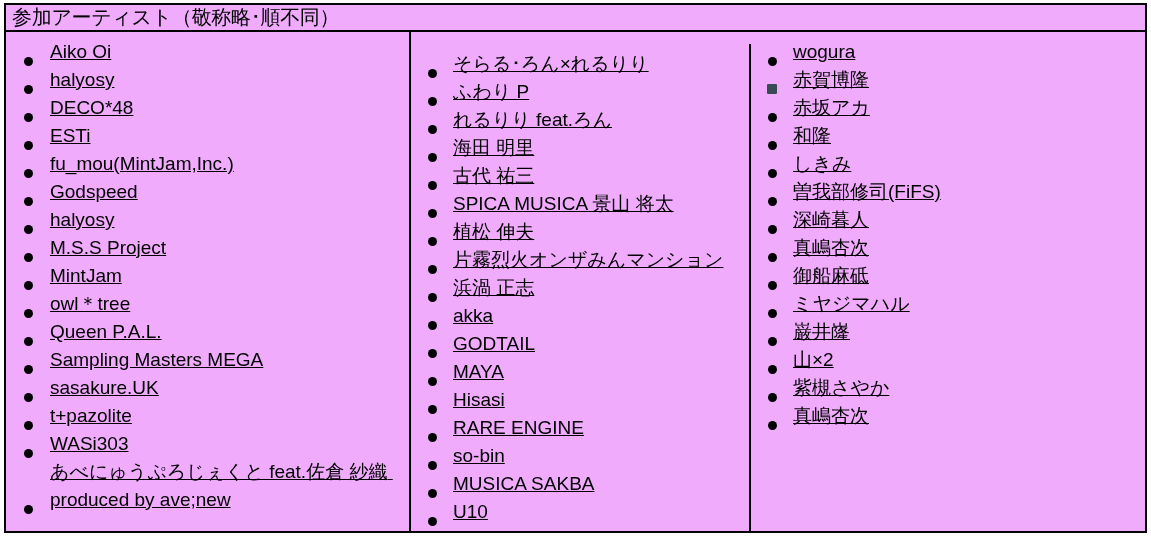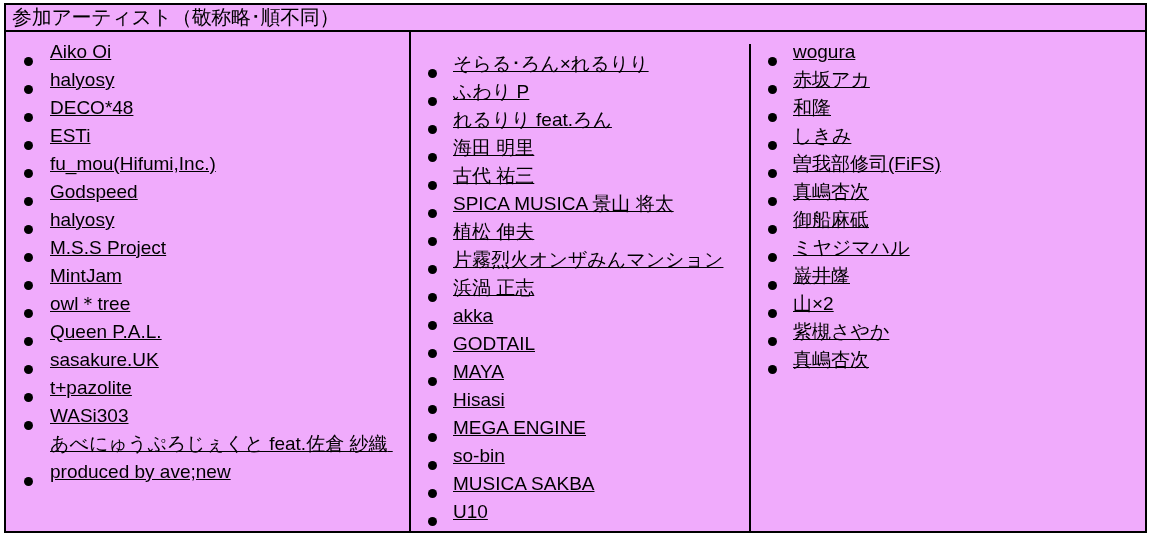--- a/index.html
+++ b/index.html
@@ -132,21 +132,21 @@
           <div class="entry">
             <div class="bullet-cell">
               <span class="bullet"></span>
             </div>
             <div class="entry-text">ESTi</div>
           </div>
           <div class="entry">
             <div class="bullet-cell">
               <span class="bullet"></span>
             </div>
-            <div class="entry-text">fu_mou(Hifumi,Inc.)</div>
+            <div class="entry-text">fu_mou(MintJam,Inc.)</div>
           </div>
           <div class="entry">
             <div class="bullet-cell">
               <span class="bullet"></span>
             </div>
             <div class="entry-text">Godspeed</div>
           </div>
           <div class="entry">
             <div class="bullet-cell">
               <span class="bullet"></span>
@@ -169,20 +169,26 @@
             <div class="bullet-cell">
               <span class="bullet"></span>
             </div>
             <div class="entry-text">owl＊tree</div>
           </div>
           <div class="entry">
             <div class="bullet-cell">
               <span class="bullet"></span>
             </div>
             <div class="entry-text">Queen P.A.L.</div>
+          </div>
+          <div class="entry">
+            <div class="bullet-cell">
+              <span class="bullet"></span>
+            </div>
+            <div class="entry-text">Sampling Masters MEGA</div>
           </div>
           <div class="entry">
             <div class="bullet-cell">
               <span class="bullet"></span>
             </div>
             <div class="entry-text">sasakure.UK</div>
           </div>
           <div class="entry">
             <div class="bullet-cell">
               <span class="bullet"></span>
@@ -278,21 +284,21 @@
           <div class="entry">
             <div class="bullet-cell">
               <span class="bullet"></span>
             </div>
             <div class="entry-text">Hisasi</div>
           </div>
           <div class="entry">
             <div class="bullet-cell">
               <span class="bullet"></span>
             </div>
-            <div class="entry-text">MEGA ENGINE</div>
+            <div class="entry-text">RARE ENGINE</div>
           </div>
           <div class="entry">
             <div class="bullet-cell">
               <span class="bullet"></span>
             </div>
             <div class="entry-text">so-bin</div>
           </div>
           <div class="entry">
             <div class="bullet-cell">
               <span class="bullet"></span>
@@ -308,20 +314,26 @@
         </div>
       <div class="col col3">
           <div class="entry">
             <div class="bullet-cell">
               <span class="bullet"></span>
             </div>
             <div class="entry-text">wogura</div>
           </div>
           <div class="entry">
             <div class="bullet-cell">
+              <span class="bullet square"></span>
+            </div>
+            <div class="entry-text">赤賀博隆</div>
+          </div>
+          <div class="entry">
+            <div class="bullet-cell">
               <span class="bullet"></span>
             </div>
             <div class="entry-text">赤坂アカ</div>
           </div>
           <div class="entry">
             <div class="bullet-cell">
               <span class="bullet"></span>
             </div>
             <div class="entry-text">和隆</div>
           </div>
@@ -329,20 +341,26 @@
             <div class="bullet-cell">
               <span class="bullet"></span>
             </div>
             <div class="entry-text">しきみ</div>
           </div>
           <div class="entry">
             <div class="bullet-cell">
               <span class="bullet"></span>
             </div>
             <div class="entry-text">曽我部修司(FiFS)</div>
+          </div>
+          <div class="entry">
+            <div class="bullet-cell">
+              <span class="bullet"></span>
+            </div>
+            <div class="entry-text">深崎暮人</div>
           </div>
           <div class="entry">
             <div class="bullet-cell">
               <span class="bullet"></span>
             </div>
             <div class="entry-text">真嶋杏次</div>
           </div>
           <div class="entry">
             <div class="bullet-cell">
               <span class="bullet"></span>

